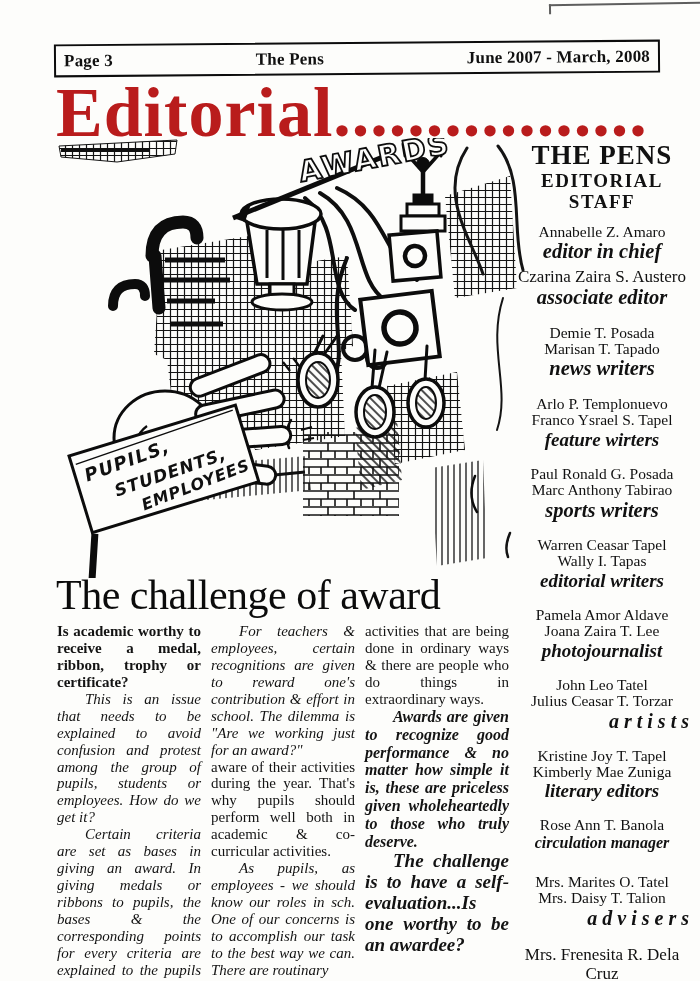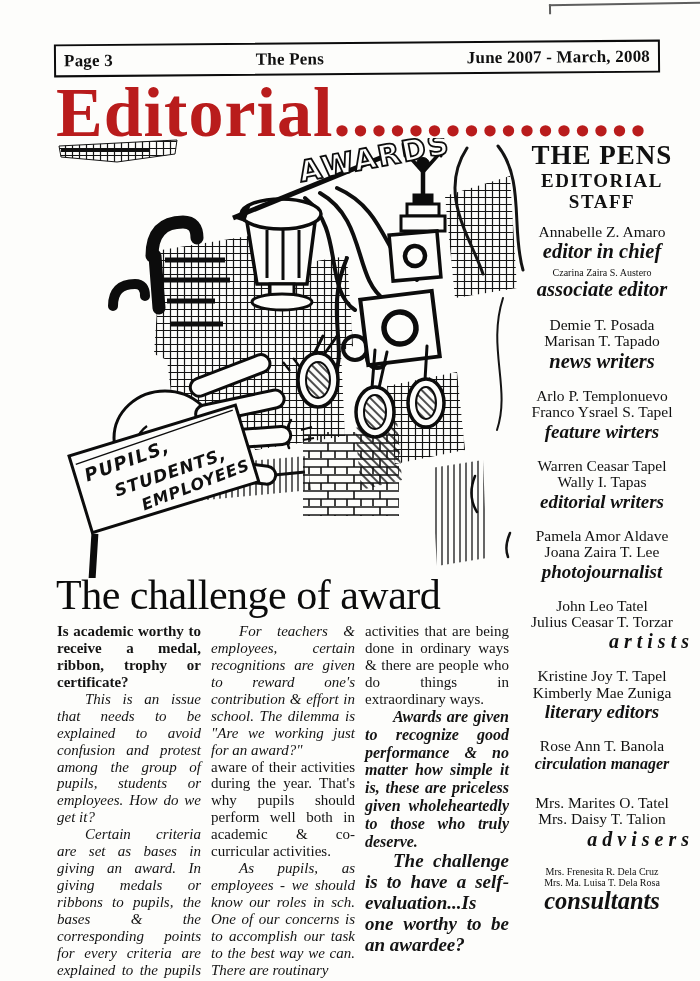--- a/index.html
+++ b/index.html
@@ -32,21 +32,21 @@
   .staff{
     position:absolute;left:510px;top:142px;width:184px;text-align:center;color:#111;
   }
   .staff-title1{font-weight:bold;font-size:27px;letter-spacing:1px;line-height:1.02;}
   .staff-title2,.staff-title3{font-weight:bold;font-size:19px;letter-spacing:1.5px;line-height:1.12;}
   .staff-entry{margin-top:12px;}
   .staff-entry.gap-sm{margin-top:5px;}
   .staff-entry.gap-lg{margin-top:17px;}
   .staff-entry.gap-xl{margin-top:23px;}
   .staff-name{font-size:15.5px;line-height:1.06;}
-  .staff-name.n-sm{font-size:10px;line-height:1.12;}
+  .staff-name.n-sm{font-size:17px;line-height:1.12;}
   .staff-role{font-weight:bold;font-style:italic;font-size:19px;line-height:1.0;margin-top:1px;}
   .staff-role.r-lg{font-size:20.5px;}
   .staff-role.r-sm{font-size:16px;}
   .staff-role.r-xl{font-size:24.5px;}
   .staff-role.r-spaced{letter-spacing:5px;font-size:20px;text-align:right;}
   
   .headline{
     position:absolute;left:56px;top:574px;width:455px;
     font-weight:normal;font-size:42px;letter-spacing:-.5px;line-height:1;
     white-space:nowrap;color:#0b0b0b;
@@ -228,20 +228,25 @@
         <div class="staff-name">Demie T. Posada</div>
         <div class="staff-name">Marisan T. Tapado</div>
         <div class="staff-role r-lg">news writers</div>
       </div>
       <div class="staff-entry gap-lg">
         <div class="staff-name">Arlo P. Templonuevo</div>
         <div class="staff-name">Franco Ysrael S. Tapel</div>
         <div class="staff-role">feature wirters</div>
       </div>
       <div class="staff-entry gap-lg">
+        <div class="staff-name">Paul Ronald G. Posada</div>
+        <div class="staff-name">Marc Anthony Tabirao</div>
+        <div class="staff-role r-lg">sports writers</div>
+      </div>
+      <div class="staff-entry gap-lg">
         <div class="staff-name">Warren Ceasar Tapel</div>
         <div class="staff-name">Wally I. Tapas</div>
         <div class="staff-role">editorial writers</div>
       </div>
       <div class="staff-entry gap-lg">
         <div class="staff-name">Pamela Amor Aldave</div>
         <div class="staff-name">Joana Zaira T. Lee</div>
         <div class="staff-role">photojournalist</div>
       </div>
       <div class="staff-entry gap-lg">

